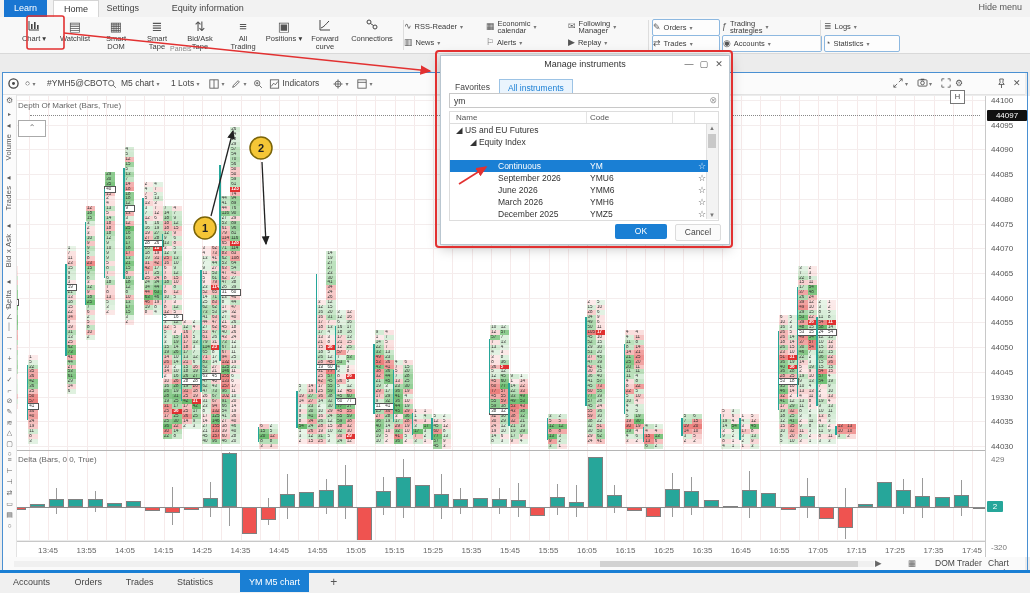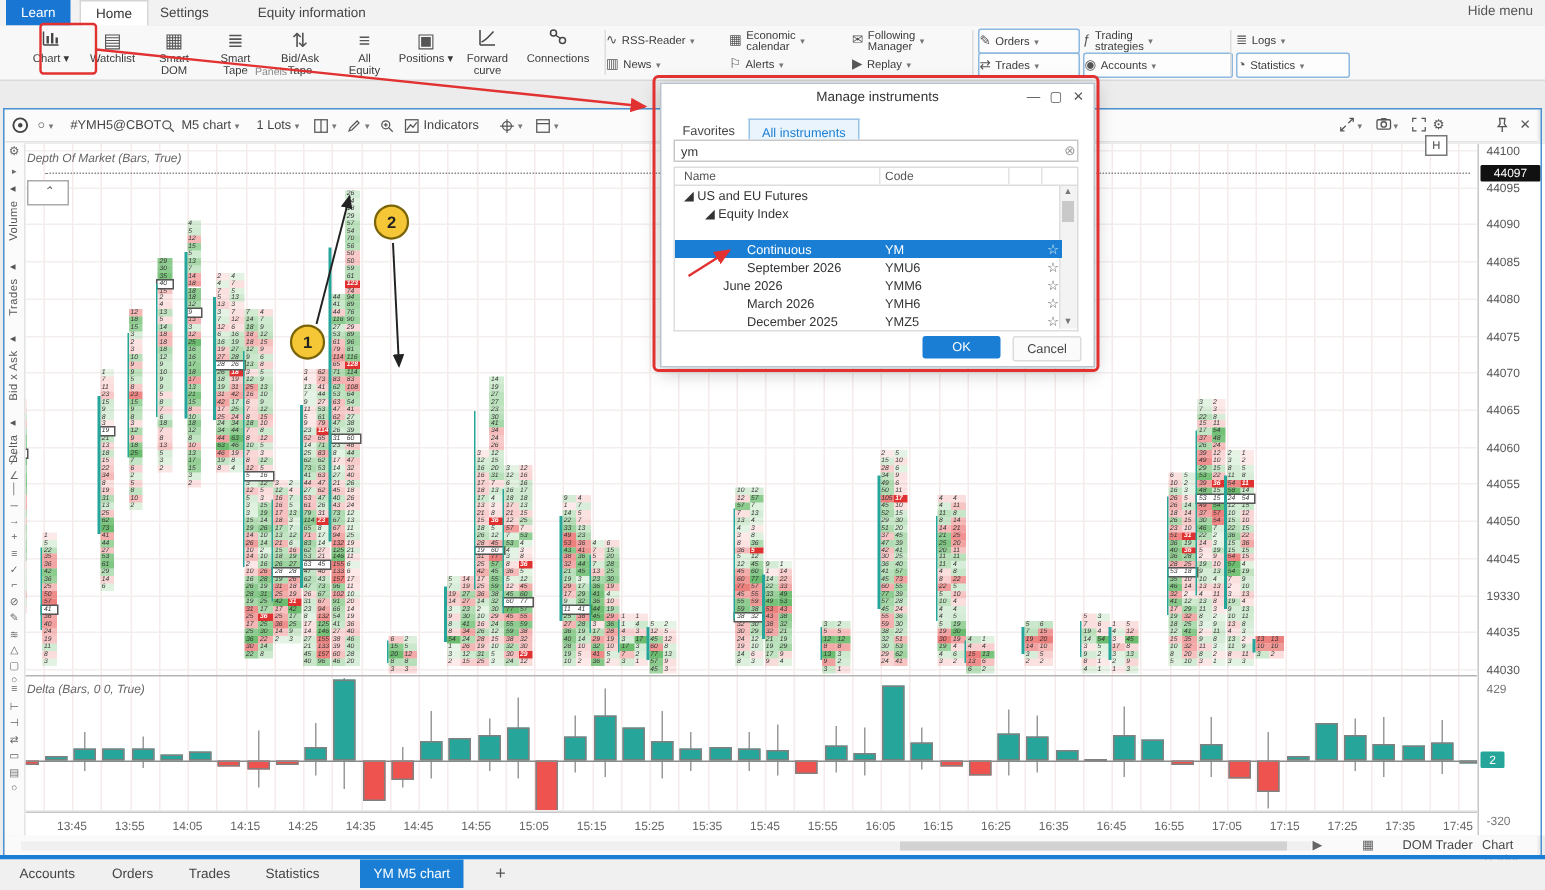--- a/index.html
+++ b/index.html
@@ -25,21 +25,21 @@
   
   .winborder{left:2px;top:72px;width:1024px;height:498px;border:1px solid #4a90d2;pointer-events:none;z-index:40;}
   #ctoolbar{left:3px;top:73px;width:1022px;height:21px;background:#fbfbfb;border-bottom:1px solid #e3e3e3;z-index:30;}
   .titem{position:absolute;top:0;height:21px;line-height:21px;font-size:8.5px;color:#444;white-space:nowrap;}
   .titem svg{vertical-align:middle;}
   .dd6{font-size:6px;color:#777;}
   #leftrail{left:3px;top:94px;width:13px;height:463px;background:#fbfbfb;border-right:1px solid #e3e3e3;z-index:25;}
   .railitem{position:absolute;left:0;width:13px;text-align:center;color:#666;font-size:8px;}
   .vlabel{position:absolute;left:1px;writing-mode:vertical-rl;transform:rotate(180deg);font-size:7.5px;color:#555;letter-spacing:.3px;}
   
-  #plot{left:14px;top:96px;width:971px;height:444px;background:#fff;overflow:hidden;z-index:5;font-style:italic;}
+  #plot{left:14px;top:96px;width:971px;height:444px;background:#fff;overflow:hidden;z-index:5;}
   .gridv{position:absolute;top:0;width:1px;height:444px;background:#f6eaea;}
   .gridh{position:absolute;left:0;width:971px;height:1px;background:#f4eded;}
   .cellrow{position:absolute;display:flex;}
   .cell{width:9.4px;overflow:hidden;font-size:4.5px;line-height:1;color:#333;padding-left:1px;box-sizing:border-box;}
   .panel-title{position:absolute;font-size:8px;color:#666;z-index:8;}
   .collapsebox{position:absolute;left:4px;top:24px;width:26px;height:15px;border:1px solid #aaa;background:#fff;color:#666;font-size:8px;text-align:center;line-height:14px;z-index:8;}
   
   #paxis{left:985px;top:96px;width:45px;height:461px;background:#fff;border-left:1px solid #c8c8c8;z-index:20;}
   .plabel{position:absolute;left:5px;font-size:8px;color:#555;}
   .pricebadge{position:absolute;left:1px;width:40px;background:#111;color:#fff;font-size:8px;text-align:center;border-radius:1px;padding:1px 0;}
@@ -112,21 +112,21 @@
 Tape</div>
       </div>
       <div class="bigbtn" style="left: 178px; width: 44px;">
         <div class="ic">⇅</div>
         <div class="lb">Bid/Ask
 Tape</div>
       </div>
       <div class="bigbtn" style="left: 223px; width: 40px;">
         <div class="ic">≡</div>
         <div class="lb">All
-Equity</div>
+Trading</div>
       </div>
       <div class="bigbtn" style="left: 264px; width: 40px;">
         <div class="ic">▣</div>
         <div class="lb">Positions ▾</div>
       </div>
       <div class="bigbtn" style="left: 305px; width: 40px;">
         <div class="ic"><svg width="14" height="14" viewBox="0 0 14 14">
             <path d="M2,12 V2 M2,12 H12" stroke="#444" fill="none"></path>
             <path d="M3,10 C6,9 8,6 11,3" stroke="#444" fill="none"></path>
           </svg></div>
@@ -3301,21 +3301,21 @@
           <span style="position: absolute; left: 48px;">Continuous</span>
           <span class="dcode">YM</span>
           <span class="dstar" style="color: rgb(234, 242, 250);">☆</span>
         </div>
         <div class="drow" style="top: 48px;">
           <span style="position: absolute; left: 48px;">September 2026</span>
           <span class="dcode">YMU6</span>
           <span class="dstar" style="color: rgb(85, 85, 85);">☆</span>
         </div>
         <div class="drow" style="top: 60px;">
-          <span style="position: absolute; left: 32px;">June 2026</span>
+          <span style="position: absolute; left: 48px;">June 2026</span>
           <span class="dcode">YMM6</span>
           <span class="dstar" style="color: rgb(85, 85, 85);">☆</span>
         </div>
         <div class="drow" style="top: 72px;">
           <span style="position: absolute; left: 48px;">March 2026</span>
           <span class="dcode">YMH6</span>
           <span class="dstar" style="color: rgb(85, 85, 85);">☆</span>
         </div>
         <div class="drow" style="top: 84px;">
           <span style="position: absolute; left: 48px;">December 2025</span>

